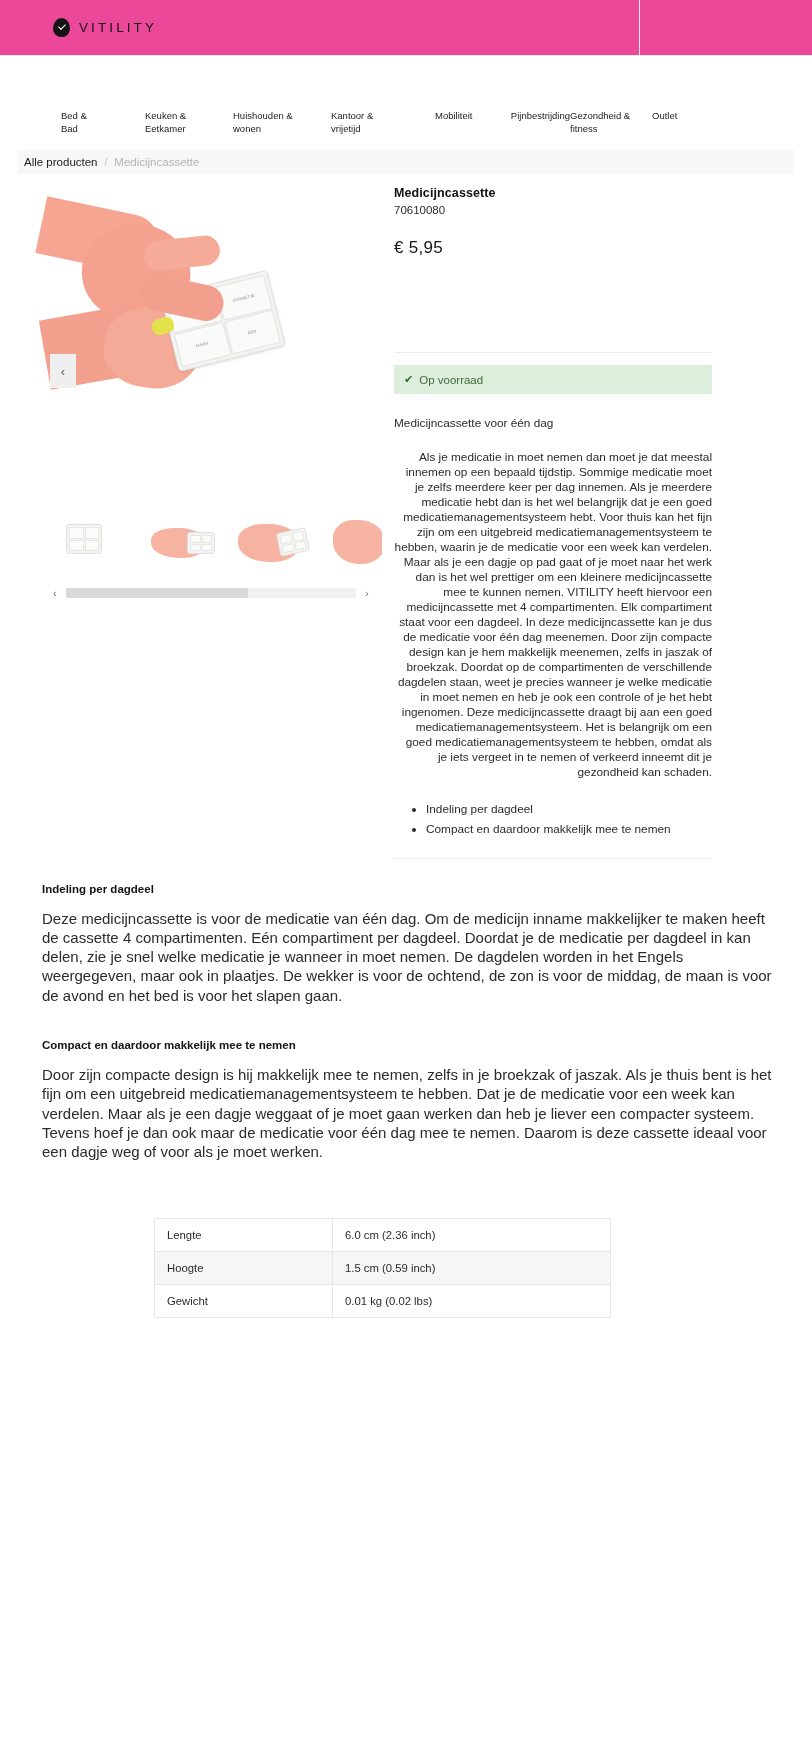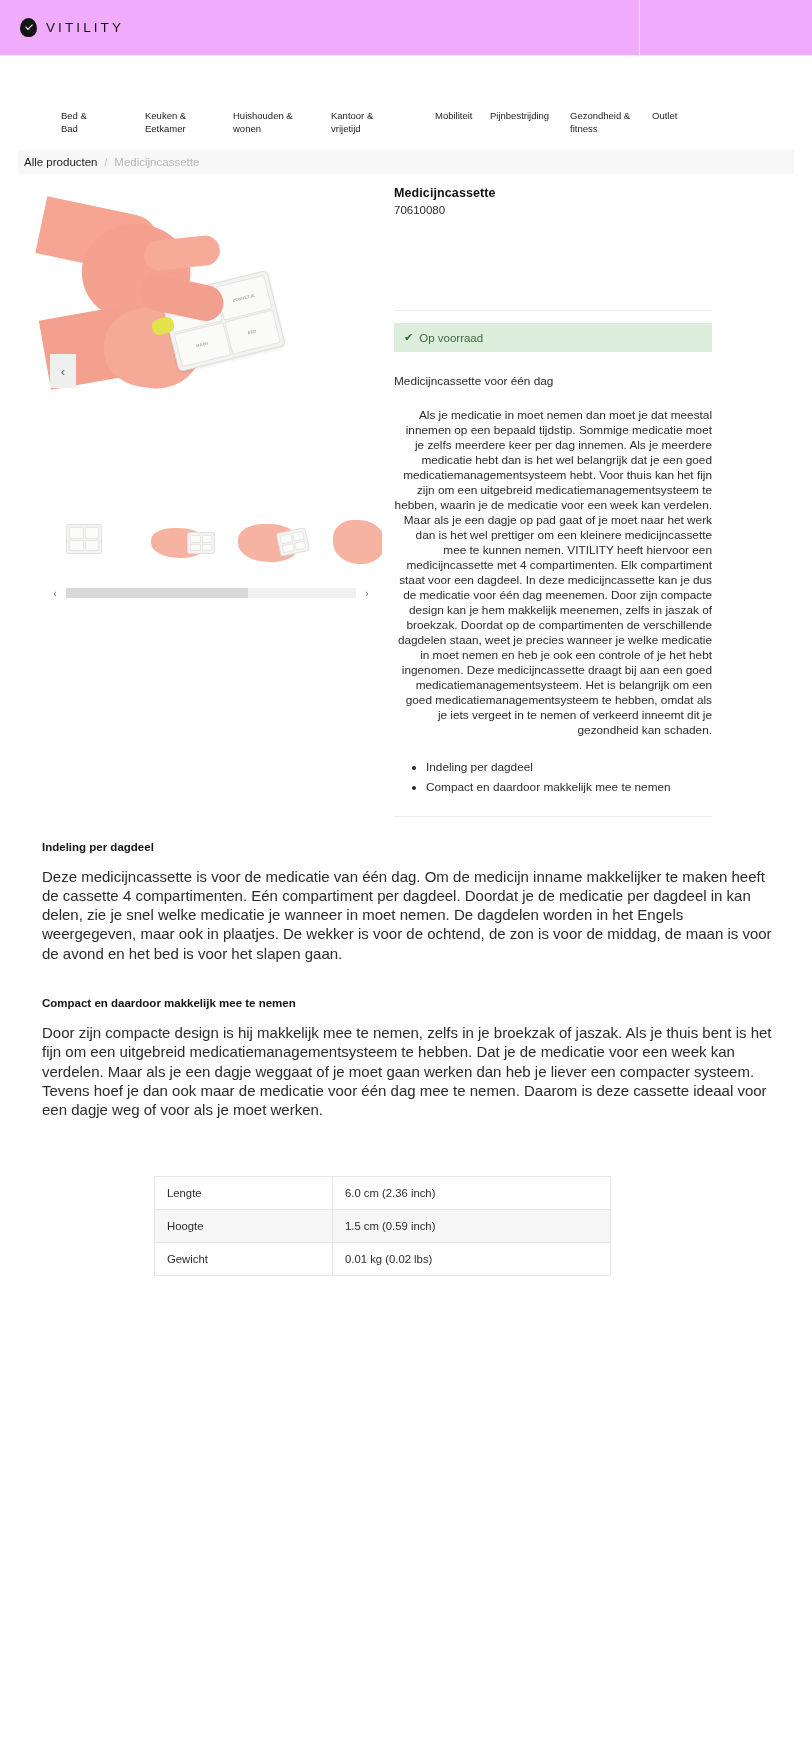--- a/index.html
+++ b/index.html
@@ -12,21 +12,22 @@
   }
   body { width: 812px; min-height: 1742px; position: relative; overflow-x: hidden; }
 
   
   .header {
     height: 56px;
     border-bottom: 1px solid #ececec;
     display: flex;
     align-items: center;
     position: relative;
-    background: #f0abfc;
+    background: #ec4899;
+    padding-left: 33px;
   }
   .header-divider {
     position: absolute;
     right: 172px;
     top: 0;
     bottom: 0;
     width: 1px;
     background: #ececec;
   }
   .logo-wrap {
@@ -74,21 +75,21 @@
     color: #1c1c1c;
     cursor: pointer;
     white-space: pre-line;
     padding-top: 2px;
   }
   .nav-item:nth-child(1) { width: 84px; }
   .nav-item:nth-child(2) { width: 88px; }
   .nav-item:nth-child(3) { width: 98px; }
   .nav-item:nth-child(4) { width: 104px; }
   .nav-item:nth-child(5) { width: 55px; }
-  .nav-item:nth-child(6) { width: 80px; }
+  .nav-item:nth-child(6) { width: 80px; text-align: right; }
   .nav-item:nth-child(7) { width: 82px; }
   .nav-item:nth-child(8) { width: 40px; }
 
   
   .breadcrumb {
     margin: 0 18px;
     height: 24px;
     background: #f7f7f7;
     display: flex;
     align-items: center;
@@ -473,20 +474,21 @@
       <span class="ts-track">
         <span class="ts-thumb"></span>
       </span>
       <span class="ts-arrow">›</span>
     </div>
   </div>
 
   <div class="info">
     <div class="prod-title">Medicijncassette</div>
     <div class="prod-sku">70610080</div>
+    <div class="prod-price">€ 5,95</div>
     <div class="info-rule"></div>
     <div class="stock">
       <span class="stock-check">✔</span>
       <span>Op voorraad</span>
     </div>
     <div class="desc-lead">Medicijncassette voor één dag</div>
     <div class="desc-body">Als je medicatie in moet nemen dan moet je dat meestal innemen op een bepaald tijdstip. Sommige medicatie moet je zelfs meerdere keer per dag innemen. Als je meerdere medicatie hebt dan is het wel belangrijk dat je een goed medicatiemanagementsysteem hebt. Voor thuis kan het fijn zijn om een uitgebreid medicatiemanagementsysteem te hebben, waarin je de medicatie voor een week kan verdelen. Maar als je een dagje op pad gaat of je moet naar het werk dan is het wel prettiger om een kleinere medicijncassette mee te kunnen nemen. VITILITY heeft hiervoor een medicijncassette met 4 compartimenten. Elk compartiment staat voor een dagdeel. In deze medicijncassette kan je dus de medicatie voor één dag meenemen. Door zijn compacte design kan je hem makkelijk meenemen, zelfs in jaszak of broekzak. Doordat op de compartimenten de verschillende dagdelen staan, weet je precies wanneer je welke medicatie in moet nemen en heb je ook een controle of je het hebt ingenomen. Deze medicijncassette draagt bij aan een goed medicatiemanagementsysteem. Het is belangrijk om een goed medicatiemanagementsysteem te hebben, omdat als je iets vergeet in te nemen of verkeerd inneemt dit je gezondheid kan schaden.</div>
     <ul class="feature-list">
       <li>Indeling per dagdeel</li>
       <li>Compact en daardoor makkelijk mee te nemen</li>

